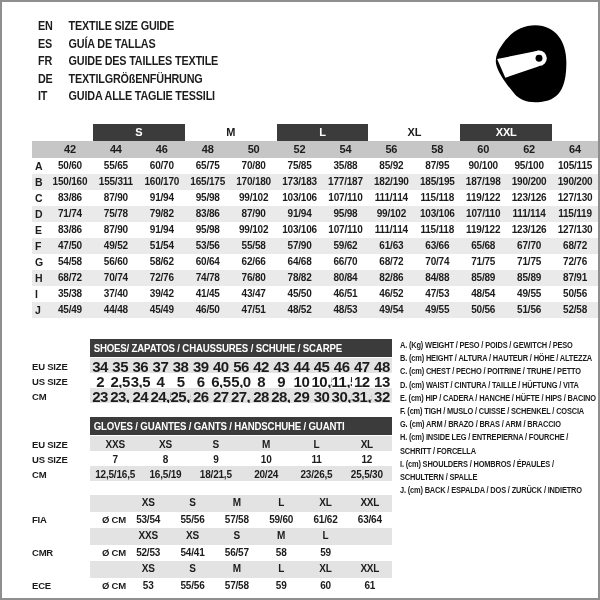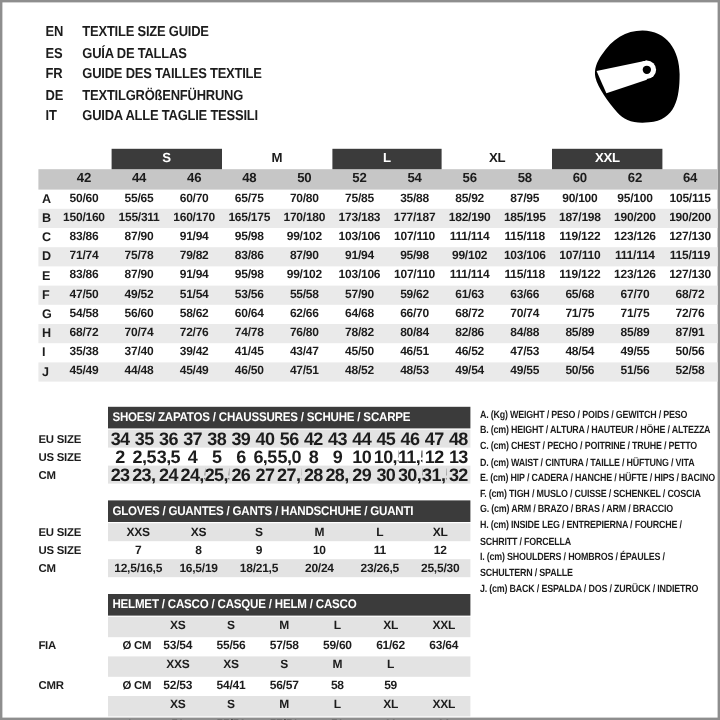--- a/index.html
+++ b/index.html
@@ -373,26 +373,20 @@
             <span class="cell">16,5/19</span>
             <span class="cell">18/21,5</span>
             <span class="cell">20/24</span>
             <span class="cell">23/26,5</span>
             <span class="cell">25,5/30</span>
           </div>
       </div>
     </div>
 
     <div class="sec helm">
-      <div class="bar-row">
-        <span class="row-label"></span>
-        <div class="bar">
-          <span class="bar-text">HELMET / CASCO / CASQUE / HELM / CASCO</span>
-        </div>
-      </div>
 
       <div class="srow">
         <span class="row-label"></span>
         <div class="rcontent g7 gray">
           <span></span>
             <span class="cell">XS</span>
             <span class="cell">S</span>
             <span class="cell">M</span>
             <span class="cell">L</span>
             <span class="cell">XL</span>

